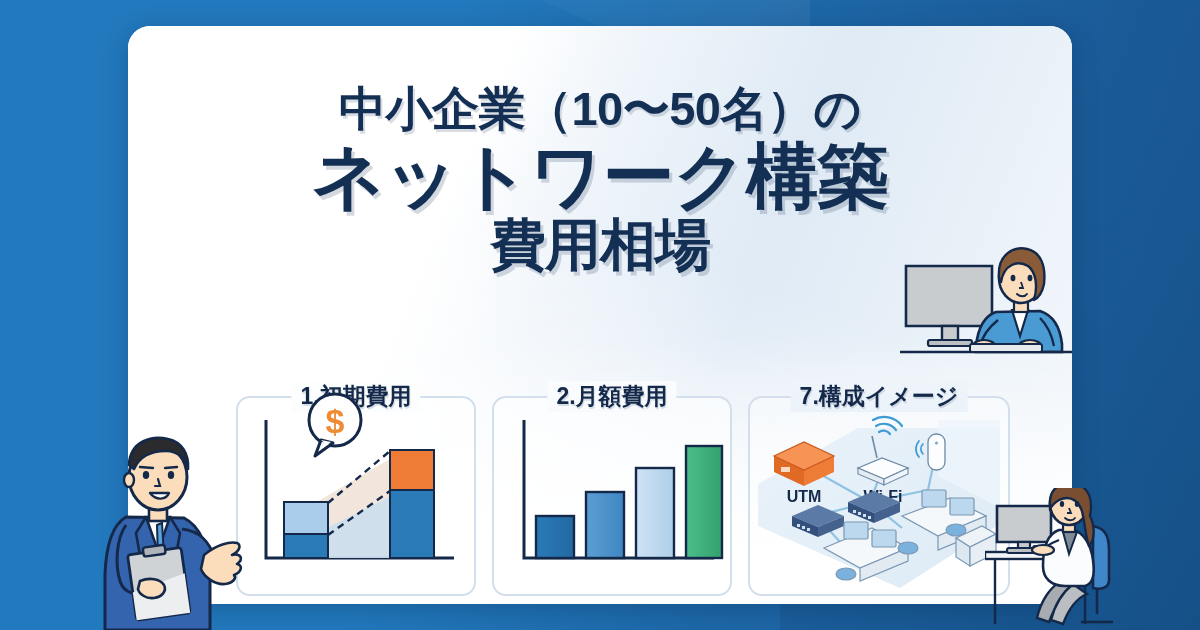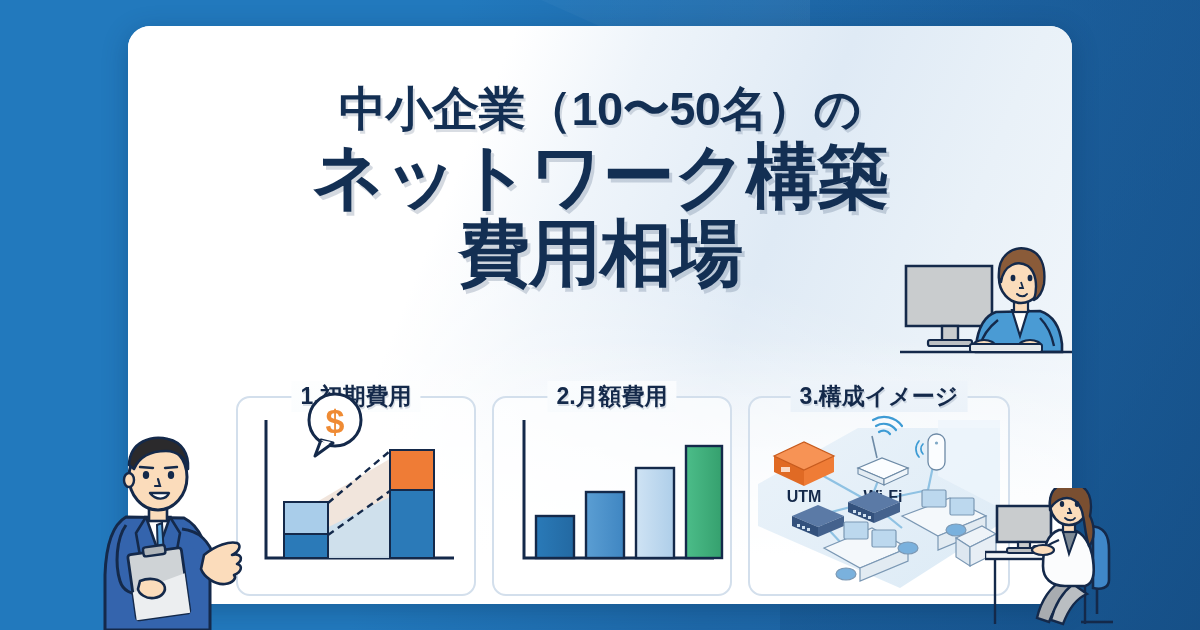--- a/index.html
+++ b/index.html
@@ -80,21 +80,21 @@
     text-shadow: 2px 3px 0 rgba(16,46,82,0.16);
   }
   .t-line2 {
     font-size: 72px;
     font-weight: 700;
     letter-spacing: -1px;
     line-height: 1.1;
     text-shadow: 3px 4px 0 rgba(16,46,82,0.18);
   }
   .t-line3 {
-    font-size: 72px;
+    font-size: 56px;
     font-weight: 700;
     letter-spacing: -1px;
     line-height: 1.1;
     margin-top: -2px;
     text-shadow: 3px 4px 0 rgba(16,46,82,0.18);
   }
 
   
   #panels {
     position: absolute;
@@ -215,21 +215,21 @@
             <path d="M30 22 L30 160 L220 160" fill="none" stroke="#14294a" stroke-width="3"></path>
             <rect x="42" y="118" width="38" height="42" fill="url(#g1)" stroke="#14294a" stroke-width="2.4"></rect>
             <rect x="92" y="94" width="38" height="66" fill="url(#g2)" stroke="#14294a" stroke-width="2.4"></rect>
             <rect x="142" y="70" width="38" height="90" fill="url(#g3)" stroke="#14294a" stroke-width="2.4"></rect>
             <rect x="192" y="48" width="36" height="112" fill="url(#g4)" stroke="#14294a" stroke-width="2.4"></rect>
           </svg>
         </div>
       </div>
 
       <div class="panel p3">
-        <div class="panel-title">3.構成イメージ</div>
+        <div class="panel-title">7.構成イメージ</div>
         <div class="panel-body">
           <svg viewBox="0 0 262 200" width="262" height="200">
             <defs>
               <linearGradient id="floorg" x1="0" y1="0" x2="1" y2="1">
                 <stop offset="0%" stop-color="#e8f1f9"></stop>
                   <stop offset="100%" stop-color="#d6e7f4"></stop>
               </linearGradient>
             </defs>
 
             <path d="M108 30 L250 30 L250 126 L150 190 L8 128 L8 86 Z" fill="url(#floorg)" opacity="0.85"></path>

